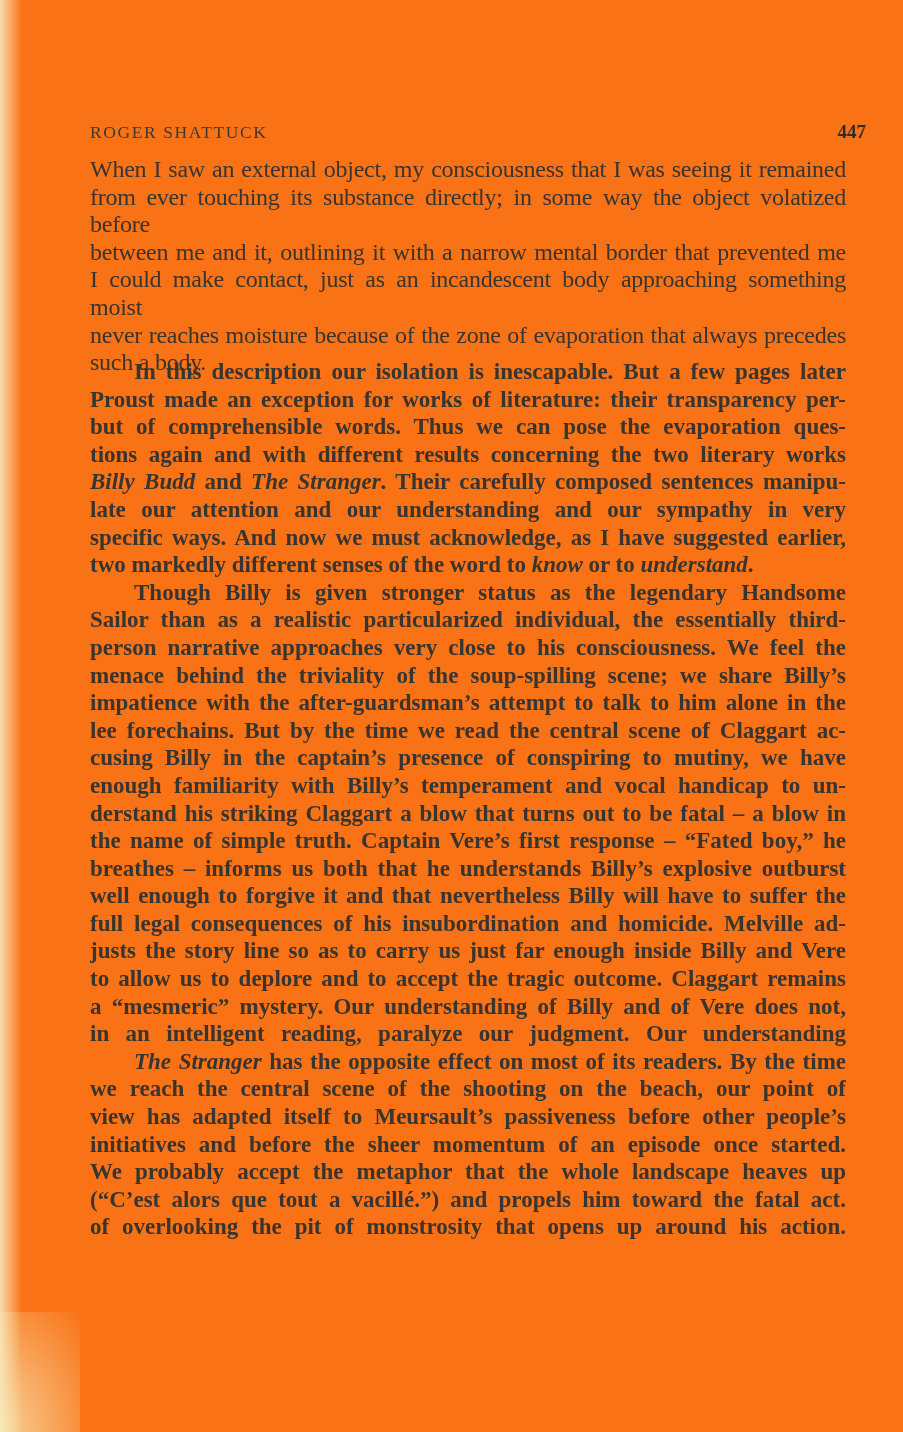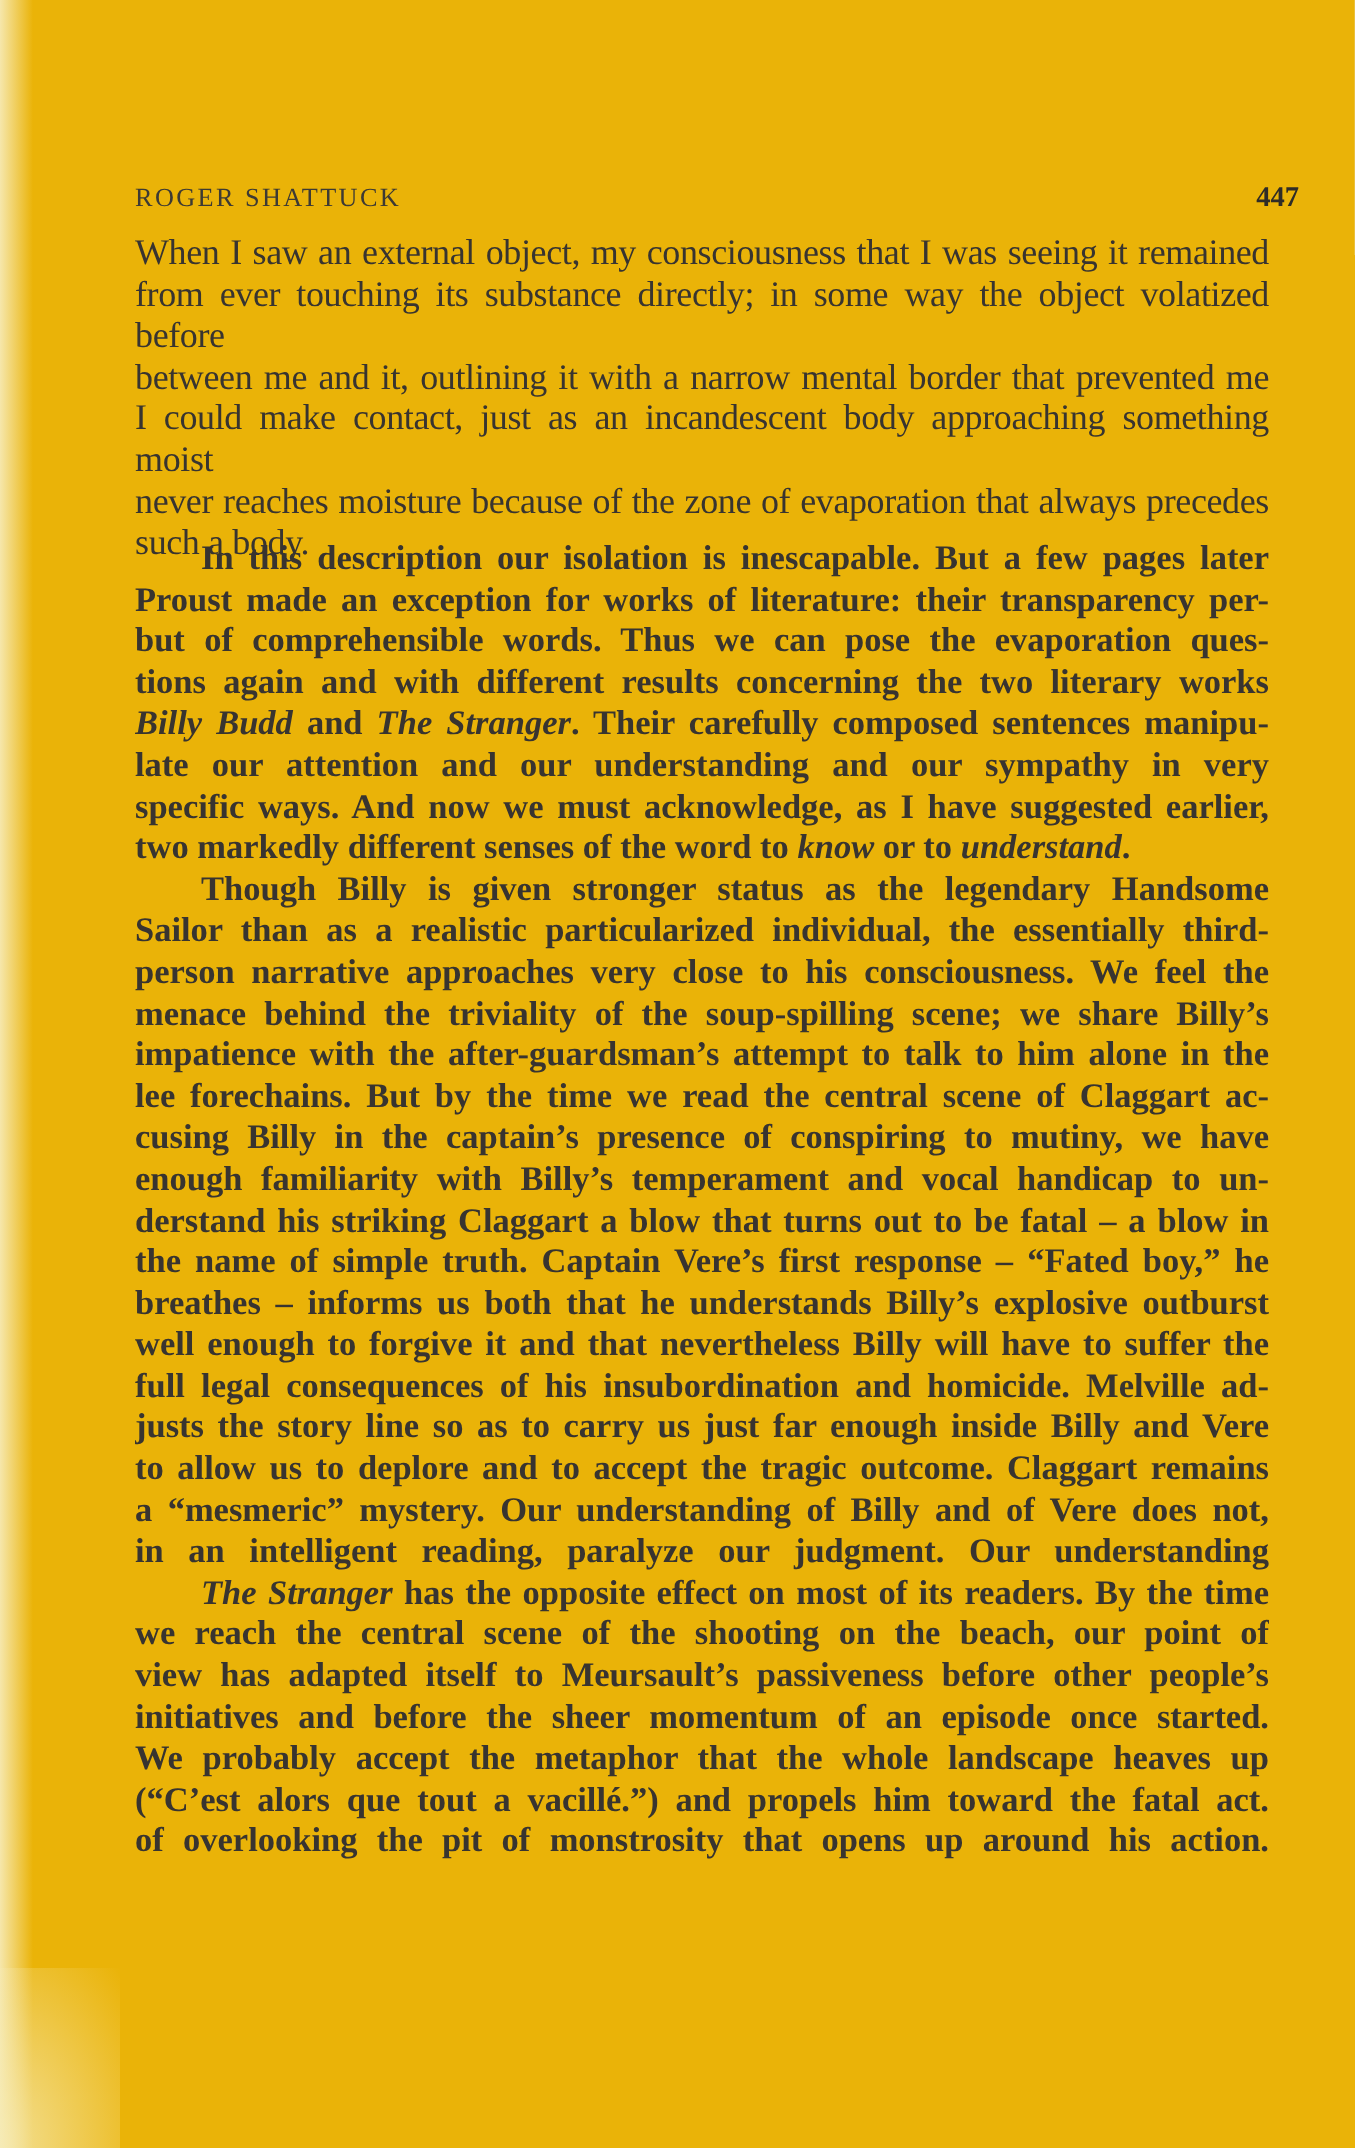--- a/index.html
+++ b/index.html
@@ -2,21 +2,21 @@
 <html><head>
 <meta charset="utf-8">
 <style>
   html, body { margin: 0; padding: 0; }
   body { background: #e8e6e0; font-family: "Liberation Serif", serif; }
 
   .page {
     position: relative;
     width: 903px;
     height: 1432px;
-    background: #eab308;
+    background: #f97316;
     overflow: hidden;
     color: #383430;
   }
 
   .edge-strip {
     position: absolute;
     left: 0; top: 0; bottom: 0;
     width: 22px;
     background: linear-gradient(to right, rgba(248,240,200,0.85), rgba(248,240,200,0));
     pointer-events: none;

